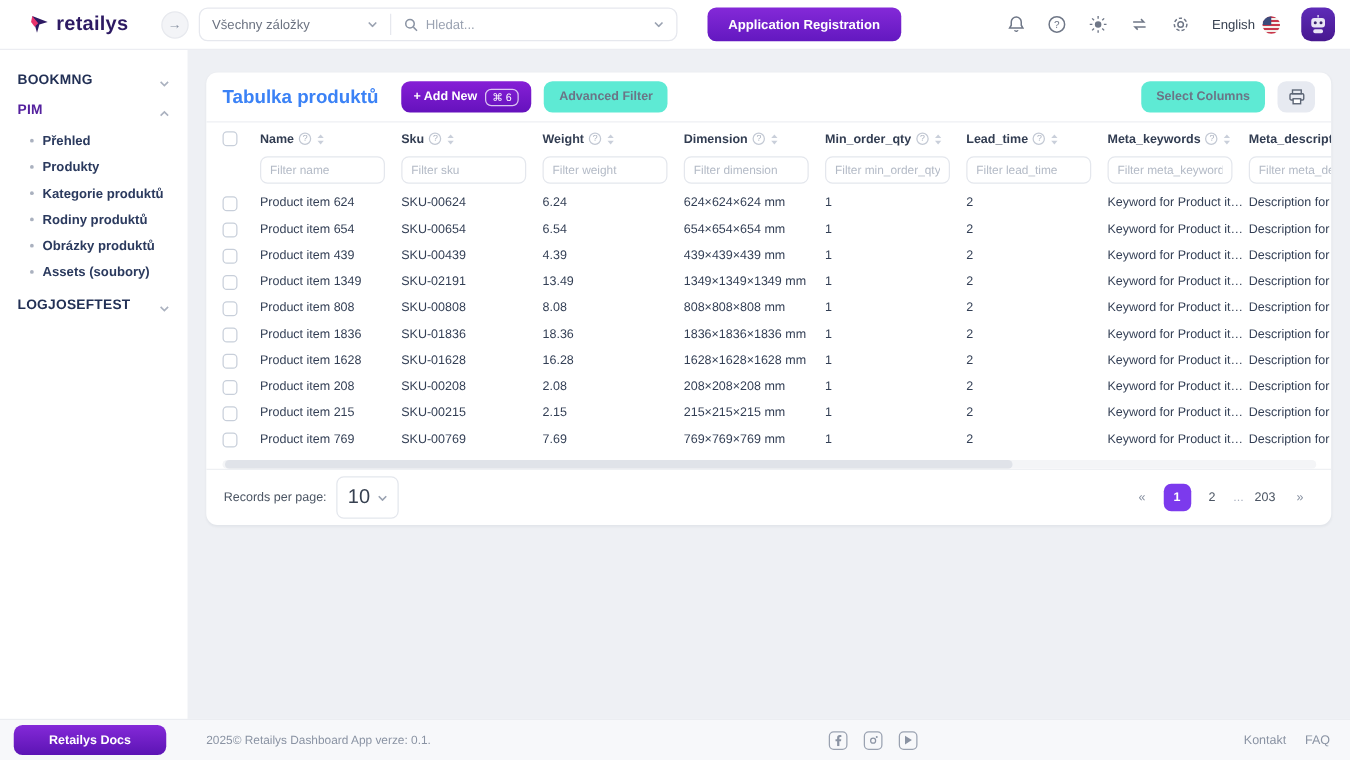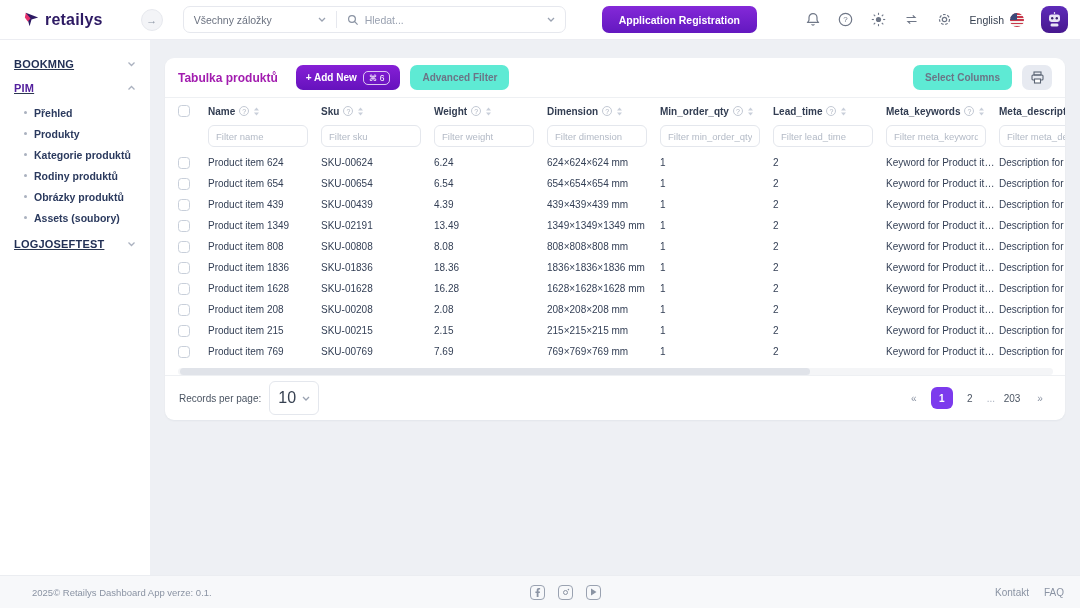--- a/index.html
+++ b/index.html
@@ -1,20 +1,20 @@
 <!DOCTYPE html>
 <html><head>
 <meta charset="utf-8">
 <style>
   * { margin:0; padding:0; box-sizing:border-box; }
   html,body { width:1080px; height:608px; overflow:hidden; }
   body { font-family:"Liberation Sans", sans-serif; background:#eef0f4; color:#2b3750; }
 
   
-  .topbar { height:40px; background:#fff; border-bottom:1px solid #ecedf2; display:flex; align-items:center; padding:0 12px 0 22px; gap:20px; }
+  .topbar { height:40px; background:#fff; border-bottom:1px solid #ecedf2; display:flex; align-items:center; padding:0 12px 0 22px; gap:8px; }
   .logo { display:flex; align-items:center; gap:4px; }
   .logo-text { font-size:16px; font-weight:bold; color:#2d1a63; letter-spacing:.2px; }
   .collapse-btn { width:22px; height:22px; border-radius:50%; background:#f3f4f7; border:1px solid #e7e9ee; color:#8a93a3; font-size:11px; display:flex; align-items:center; justify-content:center; margin-left:18px; cursor:pointer; }
   .search-group { display:flex; align-items:center; height:27px; border:1px solid #e6e8ee; border-radius:7px; background:#fff; overflow:hidden; }
   .sg-left { width:152px; display:flex; align-items:center; justify-content:space-between; padding:0 10px; color:#6b7280; font-size:10.5px; cursor:pointer; }
   .sg-div { width:1px; height:17px; background:#e6e8ee; }
   .sg-right { width:228px; display:flex; align-items:center; gap:6px; padding:0 10px; }
   .sg-right input { border:none; outline:none; flex:1; font-size:10.5px; color:#374151; font-family:inherit; }
   .sg-right input::placeholder { color:#9aa2b1; }
   .btn-appreg { margin-left:16px; height:27px; padding:0 17px; border:none; border-radius:7px; background:linear-gradient(180deg,#8429d8,#6318c0); color:#fff; font-size:10.5px; font-weight:bold; font-family:inherit; cursor:pointer; }
@@ -22,35 +22,35 @@
   .tb-icon { width:16px; height:16px; color:#6f7787; display:flex; align-items:center; justify-content:center; cursor:pointer; }
   .lang { display:flex; align-items:center; gap:6px; cursor:pointer; }
   .lang-label { font-size:10.5px; color:#374151; }
   .flag { width:14px; height:14px; border-radius:50%; background:repeating-linear-gradient(180deg,#c8364a 0 1.6px,#f4f0ec 1.6px 3.2px); position:relative; overflow:hidden; }
   .flag::after { content:""; position:absolute; left:0; top:0; width:7px; height:7px; background:#3c4a7a; }
   .avatar { width:27px; height:27px; border-radius:8px; background:linear-gradient(180deg,#5e2bb8,#47188f); display:flex; align-items:center; justify-content:center; cursor:pointer; }
 
   
   .shell { display:flex; height:535px; }
   .sidebar { width:150px; background:#fff; padding:12px 10px 0 14px; flex:none; }
-  .sb-section { display:flex; align-items:center; justify-content:space-between; padding:6px 4px 6px 0; cursor:pointer;text-decoration:underline; }
+  .sb-section { display:flex; align-items:flex-end; justify-content:space-between; padding:6px 4px 6px 0; cursor:pointer; }
   .sb-section-label { font-size:11px; font-weight:bold; color:#223055; letter-spacing:.2px; }
   .sb-section.active .sb-section-label { color:#54219e; }
   .sb-chevron { color:#aab1bf; }
   .sb-children { padding:2px 0 4px 10px;text-align:right; }
   .sb-item { display:flex; align-items:center; gap:7px; padding:4.5px 0; cursor:pointer; }
   .sb-dot { width:3px; height:3px; border-radius:50%; background:#aab1bf; flex:none; }
   .sb-item-label { font-size:10.5px; font-weight:bold; color:#2b3a5e; }
 
   .main { flex:1; padding:18px 15px 0 15px; }
   .card { width:900px; height:362px; background:#fff; border-radius:9px; box-shadow:0 1px 2px rgba(20,30,60,.05); display:flex; flex-direction:column; overflow:hidden; }
 
   
   .card-toolbar { height:40px; display:flex; align-items:center; gap:10px; padding:0 13px; border-bottom:1px solid #eef0f3; flex:none; }
-  .card-title { font-size:12px; font-weight:bold; color:#a21caf; margin-right:8px; }
+  .card-title { font-size:15px; font-weight:bold; color:#3b82f6; margin-right:8px; }
   .btn-addnew { height:25px; border:none; border-radius:7px; background:linear-gradient(180deg,#861fd6,#6512bd); color:#fff; font-size:10px; font-weight:bold; font-family:inherit; display:flex; align-items:center; gap:6px; padding:0 10px; cursor:pointer; }
   .kbd { border:1px solid rgba(255,255,255,.75); border-radius:5px; font-size:8.5px; padding:1px 5px; font-weight:normal; }
   .btn-gray { height:25px; border:none; border-radius:7px; background:#5eead4; color:#6b7486; font-size:10px; font-weight:bold; font-family:inherit; padding:0 12px; cursor:pointer; }
   .toolbar-spacer { flex:1; }
   .btn-print { width:30px; height:25px; border:none; border-radius:7px; background:#e7eaf1; color:#5b6474; display:flex; align-items:center; justify-content:center; cursor:pointer; }
 
   
   .table-wrap { flex:1; overflow:hidden; padding:0 0 0 13px; }
   .tgrid { display:grid; grid-template-columns:30px repeat(8,113px); align-items:center; }
   .thead-row { height:26px; border-bottom:0; }
@@ -485,20 +485,21 @@
             <button class="pg-btn page">203</button>
             <button class="pg-btn">»</button>
           </div>
       </div>
 
     </section>
   </main>
 </div>
 
 <footer class="footer">
+  <button class="btn-docs">Retailys Docs</button>
   <span class="copyright">2025© Retailys Dashboard App verze: 0.1.</span>
   <div class="socials">
     <span class="soc">
       <svg width="7" height="9" viewBox="0 0 7 9">
           <path d="M4.5 9V5h1.3l.2-1.6H4.5V2.3c0-.5.2-.8.8-.8h.8V.1C5.8 0 5.2 0 4.8 0 3.5 0 2.7.8 2.7 2.1v1.3H1.4V5h1.3v4z" fill="#8a93a3"></path>
         </svg>
     </span>
     <span class="soc">
       <svg width="9" height="9" viewBox="0 0 9 9">
           <circle cx="4.5" cy="4.5" r="2" fill="none" stroke="#8a93a3" stroke-width="1"></circle>

